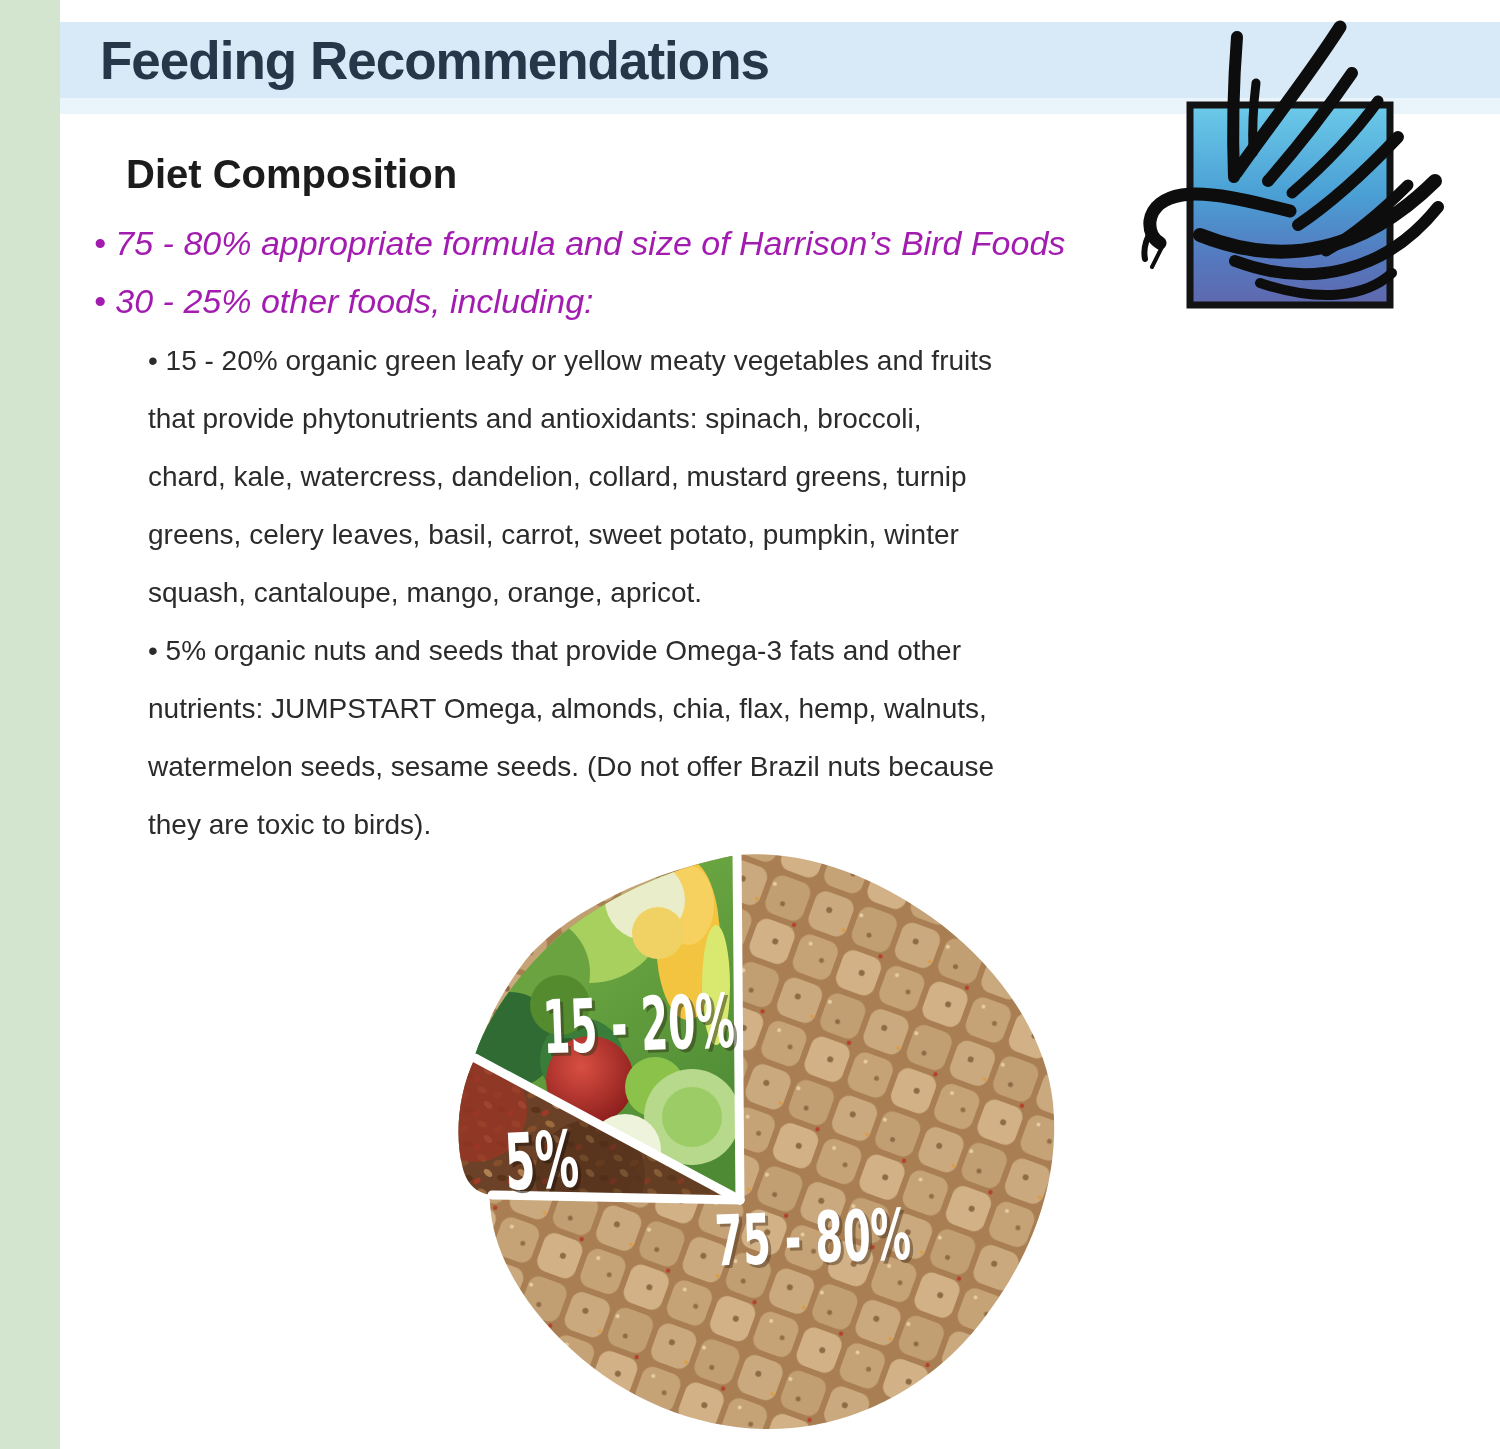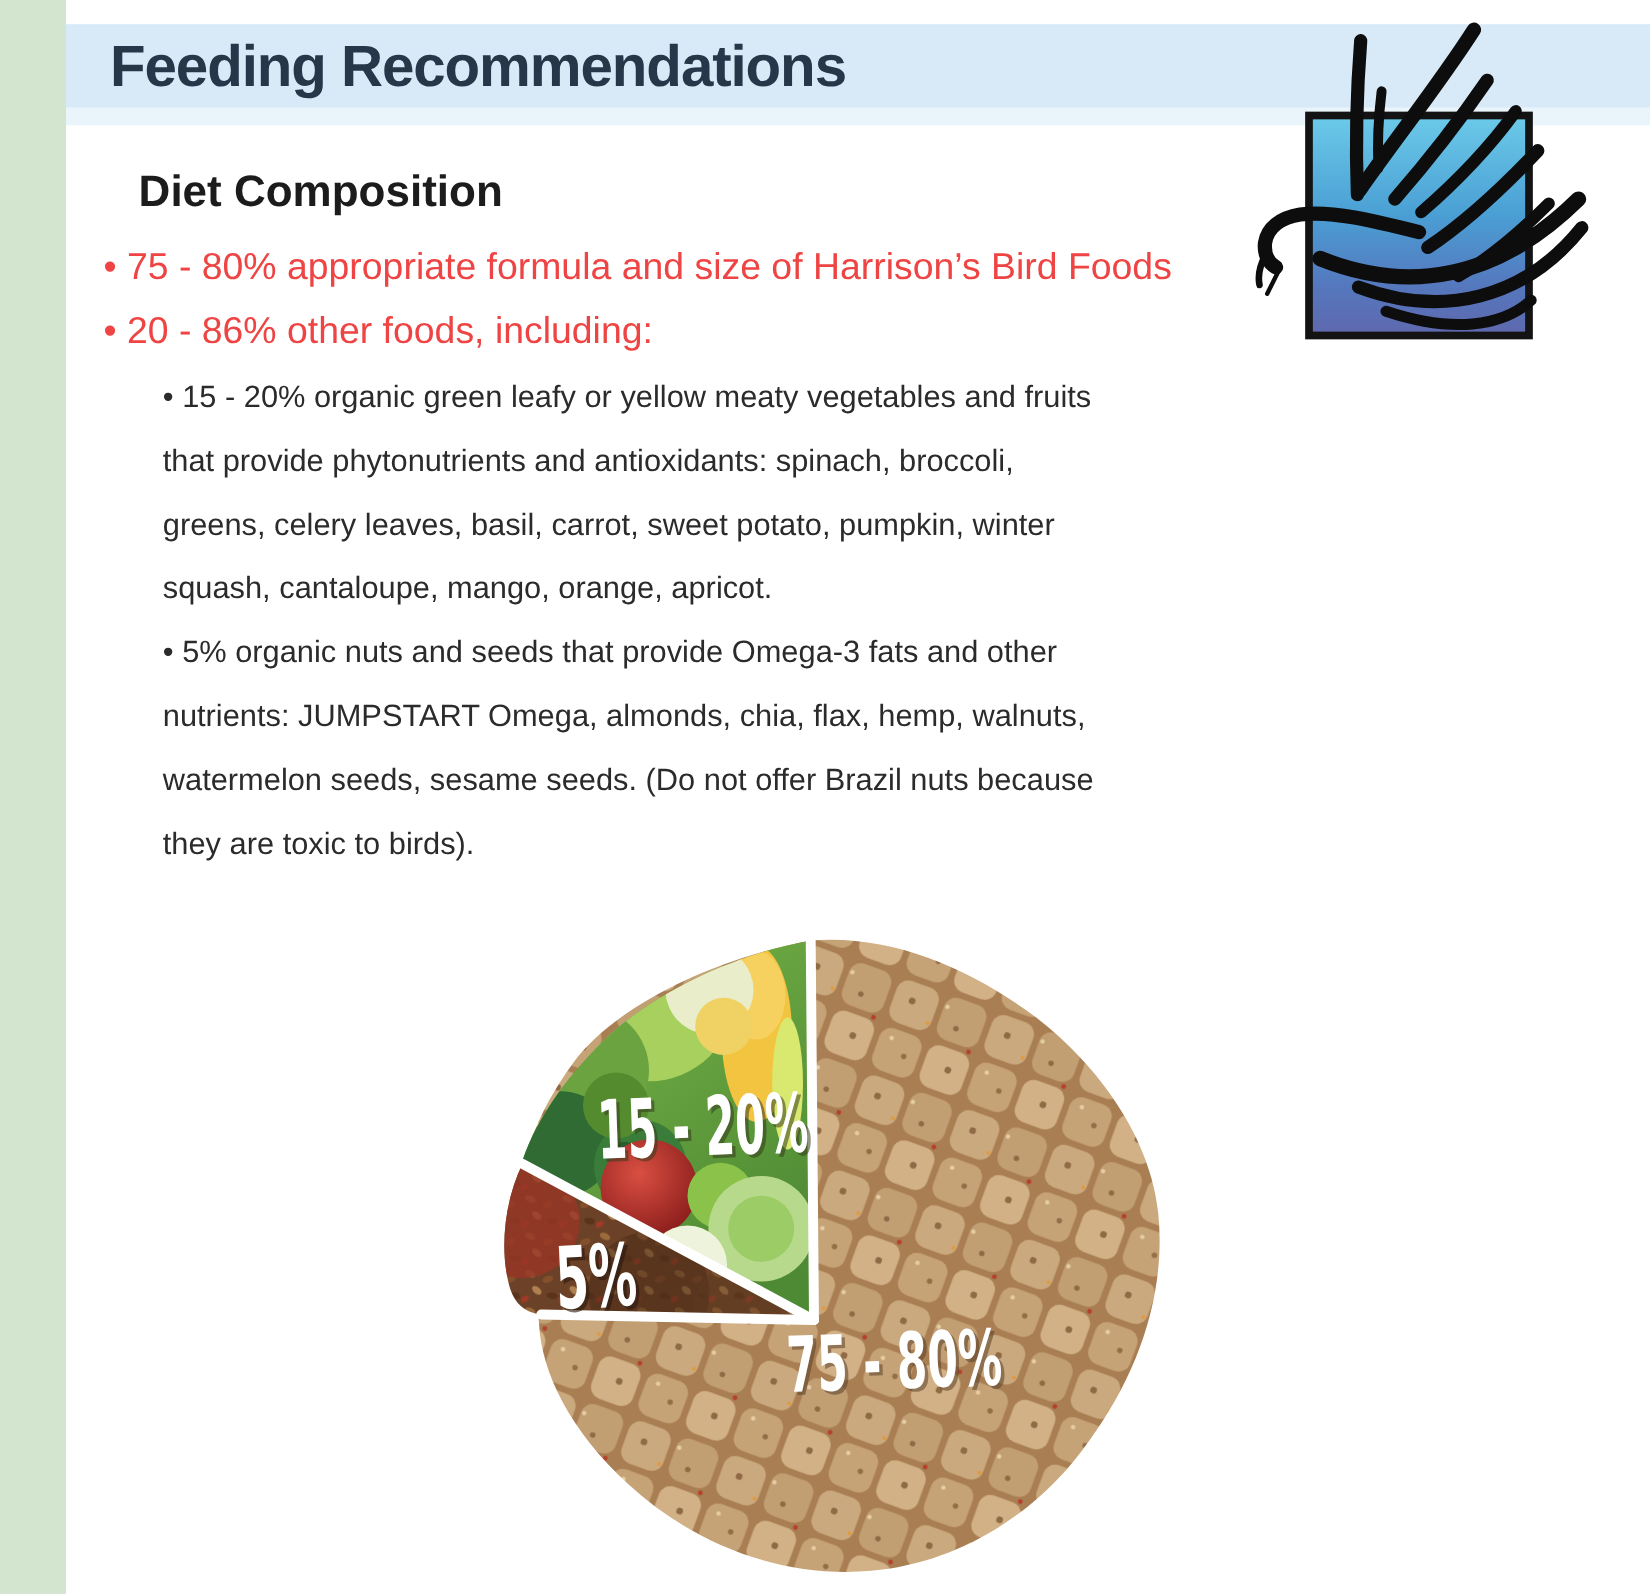--- a/index.html
+++ b/index.html
@@ -4,21 +4,21 @@
 <style>
   html,body{margin:0;padding:0;background:#ffffff;}
   .page{position:relative;width:1500px;height:1449px;background:#ffffff;overflow:hidden;
         font-family:"Liberation Sans",sans-serif;color:#262626;}
   .green-strip{position:absolute;left:0;top:0;width:60px;height:1449px;background:#d3e5cf;}
   .header-bar{position:absolute;left:60px;top:22px;width:1440px;height:76px;background:#d8eaf8;
               display:flex;align-items:center;}
   .header-band{position:absolute;left:60px;top:98px;width:1440px;height:16px;background:#e9f4fb;}
   .page-title{padding-left:40px;font-size:53px;font-weight:bold;letter-spacing:-1px;color:#24384a;}
   .section-heading{position:absolute;left:98px;top:152px;font-size:40px;font-weight:bold;color:#1c1c1c;margin-left:28px;}
-  .bullets{position:absolute;left:94px;top:214px;width:1150px;font-size:34px;line-height:58px;color:#ef4444;}
+  .bullets{position:absolute;left:94px;top:214px;width:1150px;font-size:34px;line-height:58px;color:#a21caf;font-style:italic;}
   .subpara{position:absolute;left:148px;top:332px;width:1160px;font-size:28px;line-height:58px;color:#2b2b2b;}
   .subpara .ln,.bullets .ln{white-space:nowrap;}
   .logo-box{position:absolute;left:1140px;top:15px;width:310px;height:300px;}
   .pie-box{position:absolute;left:440px;top:845px;width:640px;height:600px;}
   .pie-label{font-family:"DejaVu Sans",sans-serif;font-weight:bold;}
 </style>
 </head>
 <body>
 
 <div class="page">
@@ -27,26 +27,27 @@
 
   <div class="header-bar">
     <div class="page-title">Feeding Recommendations</div>
   </div>
   <div class="header-band"></div>
 
   <div class="section-heading">Diet Composition</div>
 
   <div class="bullets">
     <div class="ln">• 75 - 80% appropriate formula and size of Harrison’s Bird Foods</div>
-    <div class="ln">• 20 - 86% other foods, including:</div>
+    <div class="ln">• 30 - 25% other foods, including:</div>
   </div>
 
   <div class="subpara">
     <div class="ln">• 15 - 20% organic green leafy or yellow meaty vegetables and fruits</div>
     <div class="ln">that provide phytonutrients and antioxidants: spinach, broccoli,</div>
+    <div class="ln">chard, kale, watercress, dandelion, collard, mustard greens, turnip</div>
     <div class="ln">greens, celery leaves, basil, carrot, sweet potato, pumpkin, winter</div>
     <div class="ln">squash, cantaloupe, mango, orange, apricot.</div>
     <div class="ln">• 5% organic nuts and seeds that provide Omega-3 fats and other</div>
     <div class="ln">nutrients: JUMPSTART Omega, almonds, chia, flax, hemp, walnuts,</div>
     <div class="ln">watermelon seeds, sesame seeds. (Do not offer Brazil nuts because</div>
     <div class="ln">they are toxic to birds).</div>
   </div>
 
   <div class="logo-box">
     <svg width="310" height="300" viewBox="0 0 310 300">

